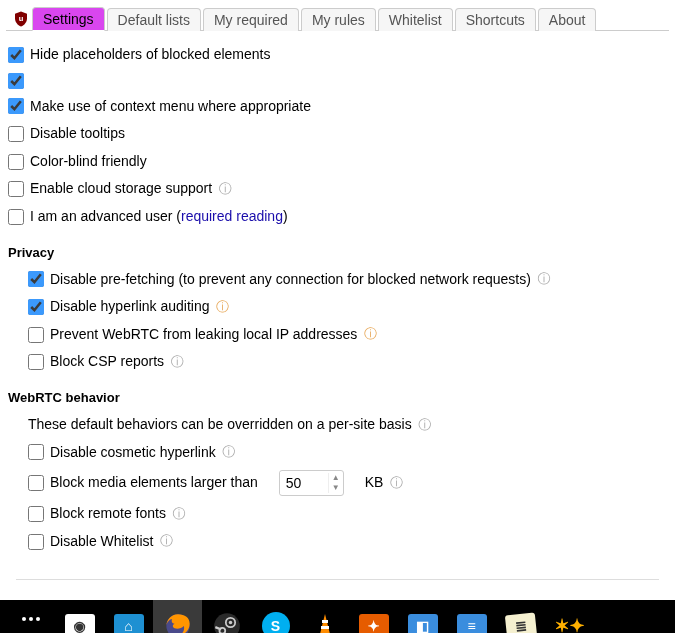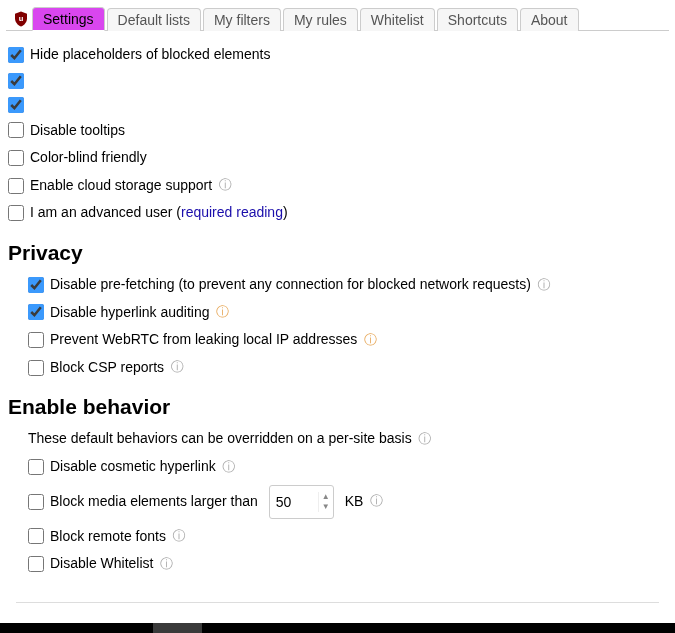--- a/index.html
+++ b/index.html
@@ -47,42 +47,42 @@
     padding: 4px 0;
     line-height: 1.4;
   }
   .row input[type=checkbox] {
     width: 16px; height: 16px;
     margin: 0 6px 0 0;
     accent-color: #3b99fc;
   }
   .indent { padding-left: 20px; }
   h3.section {
-    font-size: 21px;
+    font-size: 13px;
     font-weight: bold;
     margin: 14px 0 6px 0;
   }
   .link { color: #1a0dab; cursor: pointer; }
   .info {
     color: #aaa;
     font-size: 13px;
     margin-left: 6px;
     display: inline-flex;
     align-items: center;
     justify-content: center;
     width: 14px; height: 14px;
   }
   .info.warn { color: #e7a95b; }
   .numwrap {
     display: inline-flex;
     align-items: center;
     border: 1px solid #ccc;
     border-radius: 3px;
-    margin: 0 11px;
-    height: 34px;
+    margin: 0 21px;
+    height: 26px;
   }
   .numwrap input {
     border: none;
     width: 48px;
     padding: 3px 6px;
     font-size: 14px;
   }
   .numwrap .spin {
     display: flex; flex-direction: column;
     border-left: 1px solid #eee;
@@ -123,38 +123,39 @@
 <body>
 
 <div class="content">
   <div class="tabs">
     <svg class="shield" viewBox="0 0 24 24">
       <path d="M12 2 L20 5 V11 C20 16 16.5 20.5 12 22 C7.5 20.5 4 16 4 11 V5 Z" fill="#800000"></path>
       <text x="12" y="15" text-anchor="middle" font-size="10" fill="#fff" font-weight="bold">u</text>
     </svg>
     <div class="tab active"><span>Settings</span></div>
     <div class="tab"><span>Default lists</span></div>
-    <div class="tab"><span>My filters</span></div>
+    <div class="tab"><span>My required</span></div>
     <div class="tab"><span>My rules</span></div>
     <div class="tab"><span>Whitelist</span></div>
     <div class="tab"><span>Shortcuts</span></div>
     <div class="tab"><span>About</span></div>
   </div>
 
   <div class="options">
 
     <div class="row">
       <input type="checkbox" checked="" style="">
       <span>Hide placeholders of blocked elements</span>
     </div>
     <div class="row">
       <input type="checkbox" checked="" style="">
     </div>
     <div class="row">
       <input type="checkbox" checked="" style="">
+      <span>Make use of context menu where appropriate</span>
     </div>
     <div class="row">
       <input type="checkbox" style="">
       <span>Disable tooltips</span>
     </div>
     <div class="row">
       <input type="checkbox" style="">
       <span>Color-blind friendly</span>
     </div>
     <div class="row">
@@ -184,21 +185,21 @@
       <input type="checkbox" style="">
       <span>Prevent WebRTC from leaking local IP addresses</span>
       <span class="info warn">ⓘ</span>
     </div>
     <div class="row indent">
       <input type="checkbox" style="">
       <span>Block CSP reports</span>
       <span class="info">ⓘ</span>
     </div>
 
-    <h3 class="section">Enable behavior</h3>
+    <h3 class="section">WebRTC behavior</h3>
     <div class="row indent">
       <span>These default behaviors can be overridden on a per-site basis</span>
       <span class="info">ⓘ</span>
     </div>
     <div class="row indent">
       <input type="checkbox" style="">
       <span>Disable cosmetic hyperlink</span>
       <span class="info">ⓘ</span>
     </div>
     <div class="row indent">

